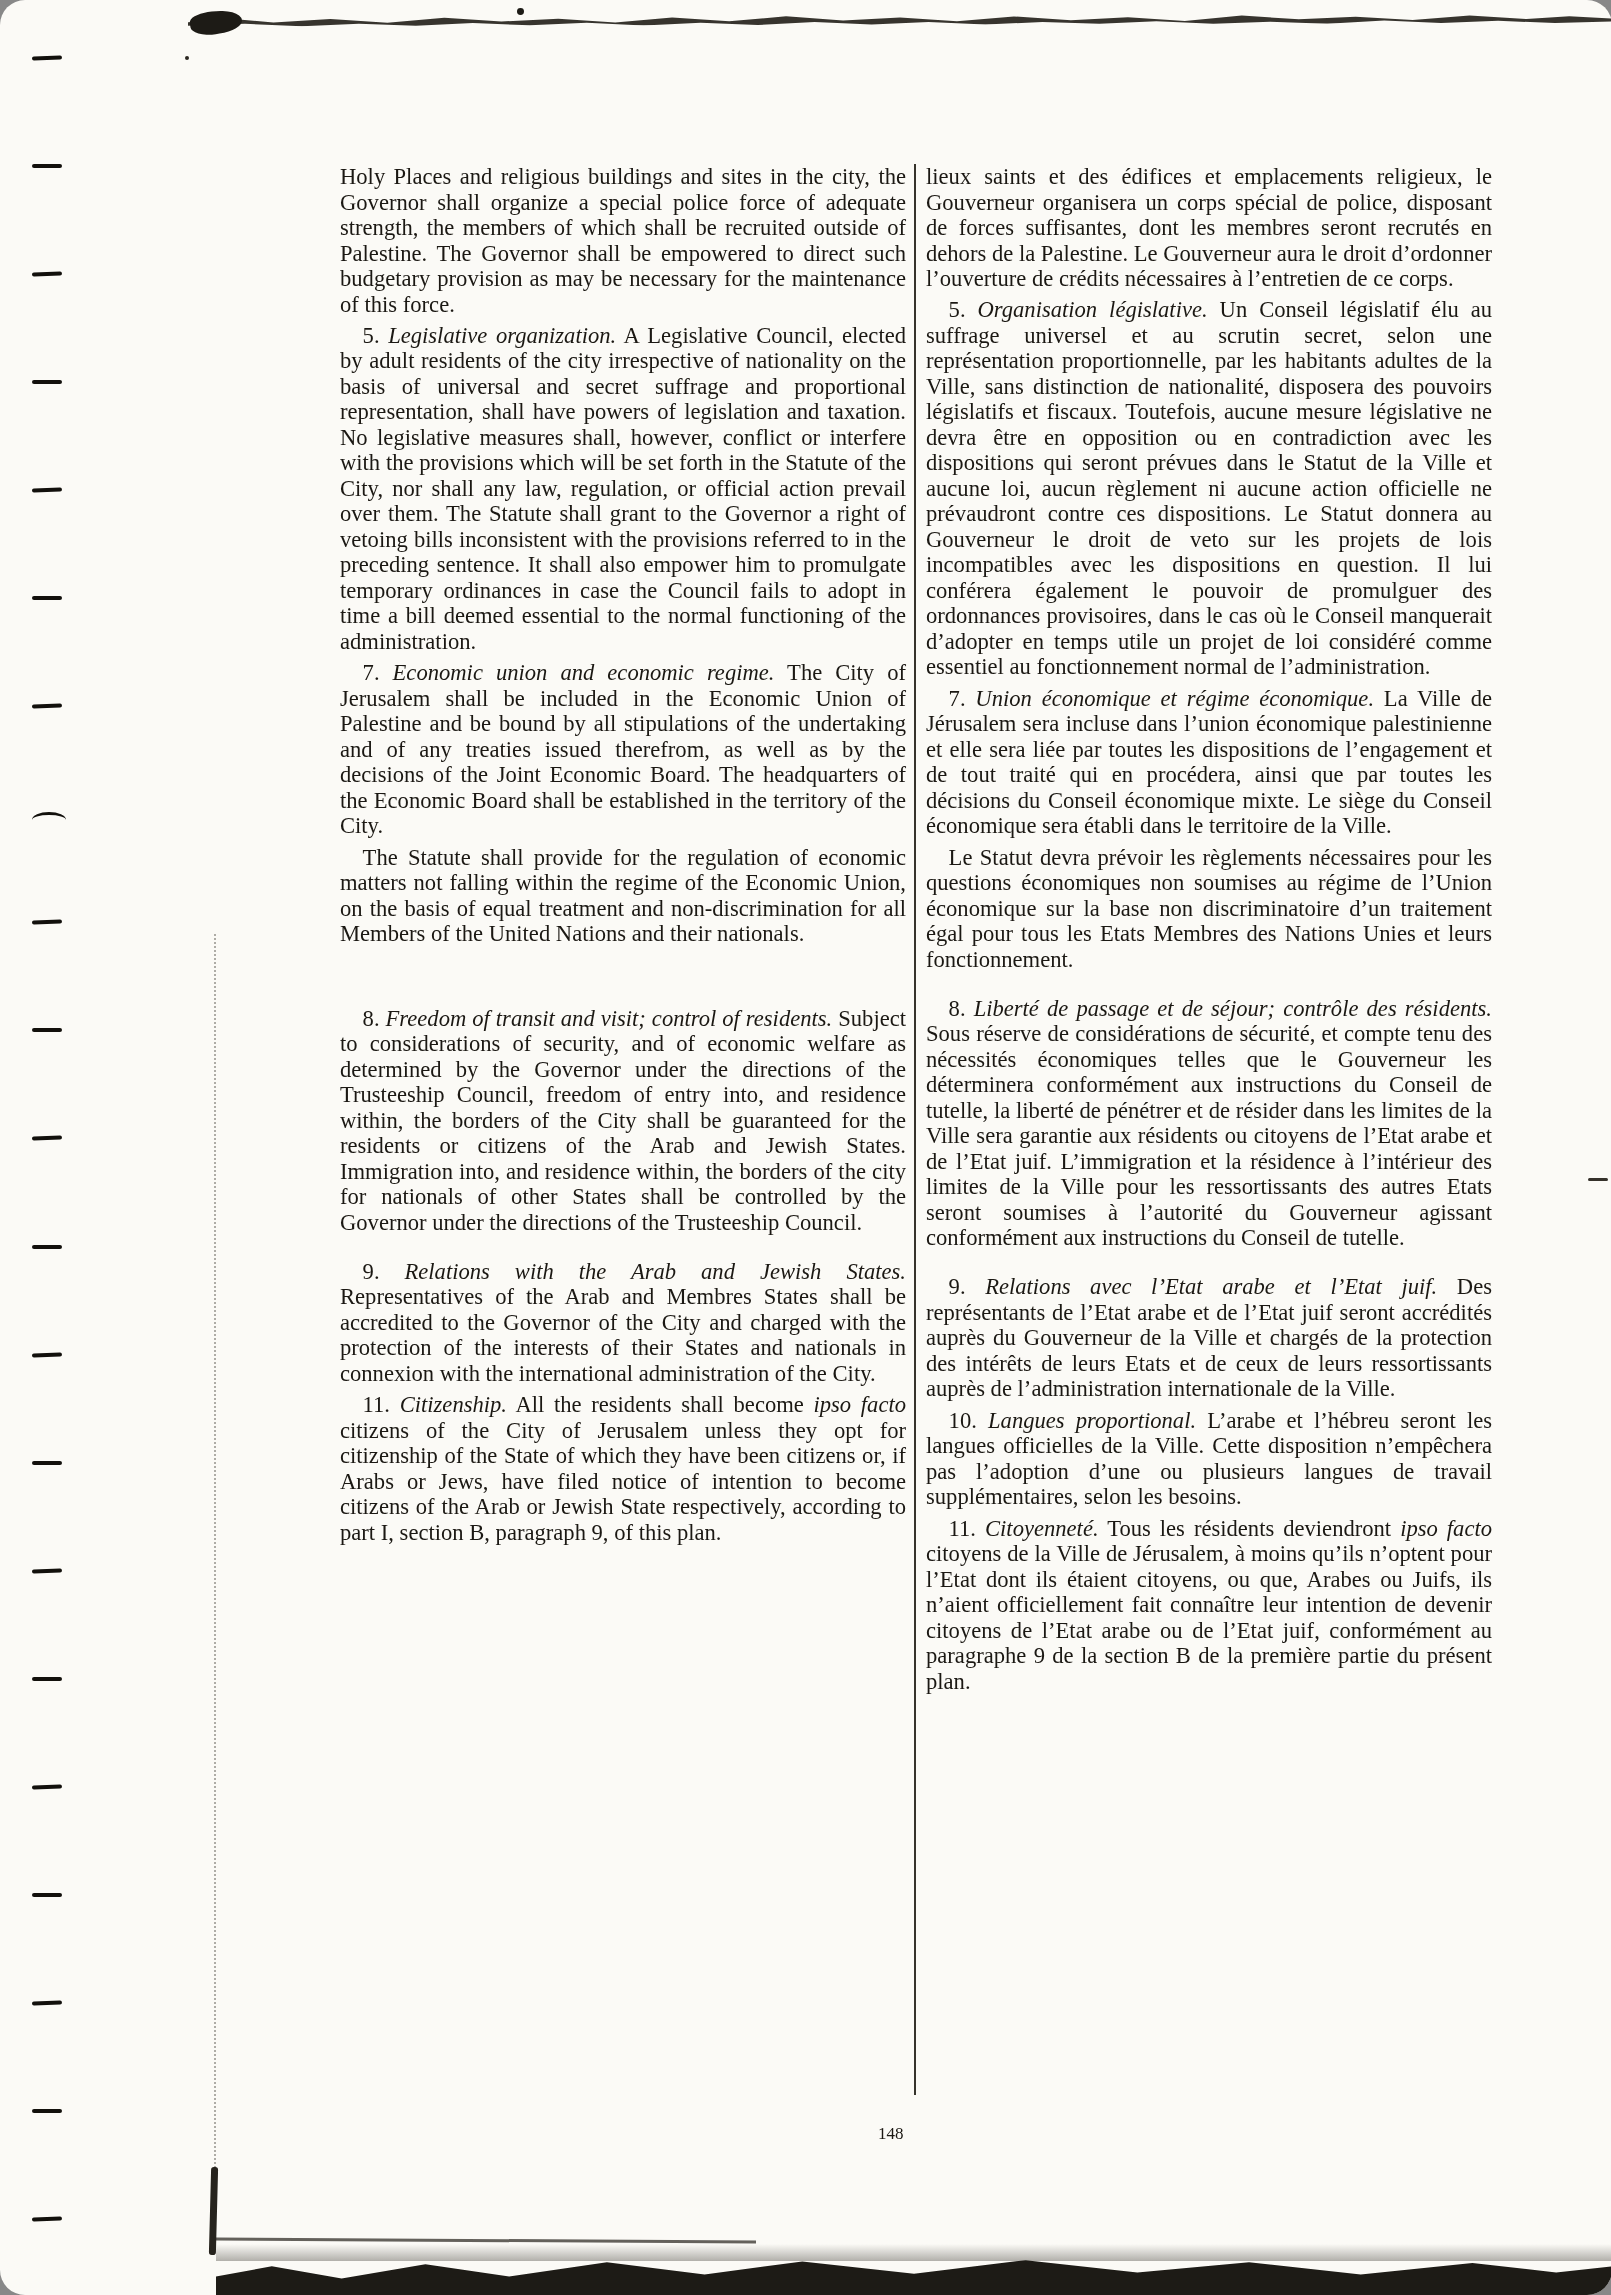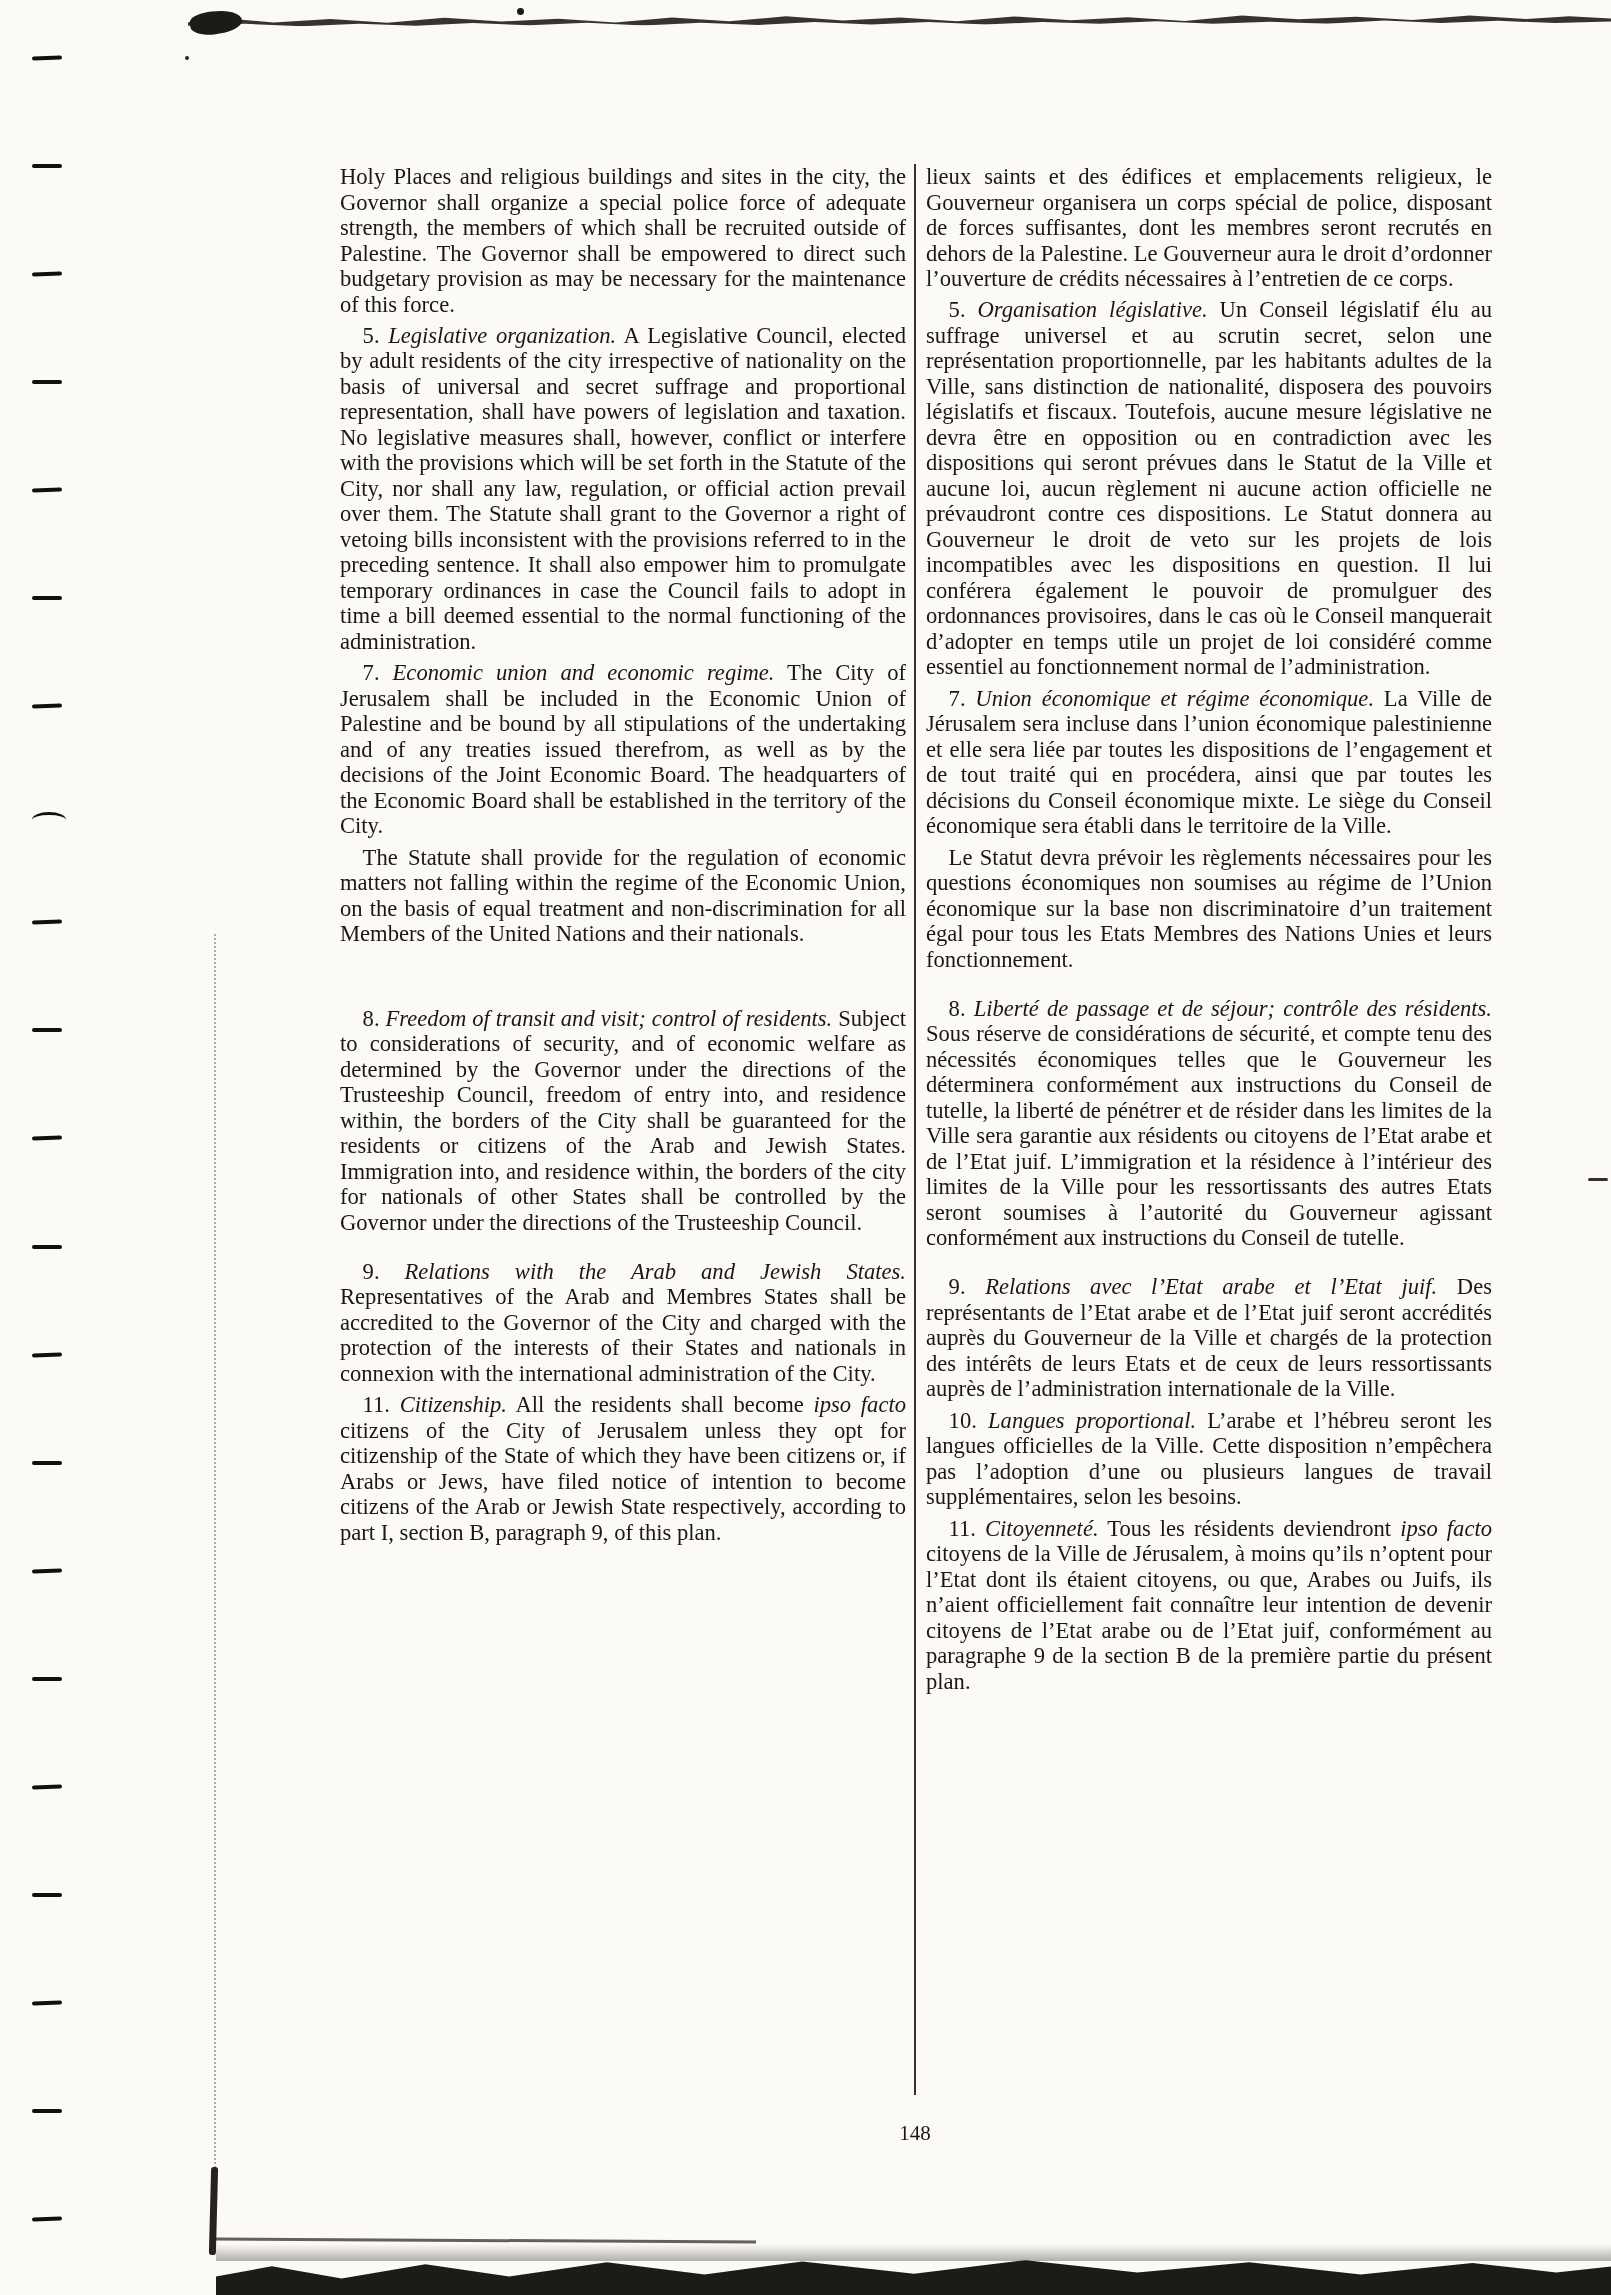--- a/index.html
+++ b/index.html
@@ -8,20 +8,21 @@
     --mark:#211e18;
   }
   html,body{margin:0;padding:0;background:#888;}
   .page{
     position:relative;
     width:1612px;height:2295px;
     background:var(--paper);
     overflow:hidden;
     font-family:"Liberation Serif","DejaVu Serif",serif;
     color:var(--ink);
+    border-radius:25px;
   }
   
   .col{
     position:absolute;top:164px;width:566px;
     font-size:22.6px;line-height:25.5px;
     text-align:justify;
     hyphens:auto;-webkit-hyphens:auto;
   }
   .col-en{left:340px;}
   .col-fr{left:926px;}
@@ -33,21 +34,21 @@
   .seg{display:inline;}
   .it{font-style:italic;}
   
   .divider{
     position:absolute;left:914px;top:164px;width:1.5px;height:1931px;
     background:#36332b;
   }
   
   .page-number{
     position:absolute;left:878px;top:2121px;width:74px;
-    text-align:center;font-size:21px;line-height:25.5px;color:var(--ink);
+    font-size:17px;line-height:25.5px;color:var(--ink);
   }
   
   .artifact-top{
     position:absolute;left:188px;top:14.7px;width:1424px;height:9.8px;
     background:#26231c;opacity:.92;
     transform:rotate(-0.15deg);
     clip-path:polygon(0% 55%,3% 20%,6% 60%,10% 25%,14% 65%,18% 15%,22% 55%,26% 30%,30% 70%,34% 20%,38% 60%,42% 10%,46% 55%,50% 25%,54% 65%,58% 18%,62% 58%,66% 28%,70% 68%,74% 15%,78% 55%,82% 30%,86% 65%,90% 20%,94% 58%,97% 30%,100% 55%,100% 85%,96% 100%,92% 75%,88% 95%,84% 70%,80% 100%,76% 78%,72% 98%,68% 70%,64% 95%,60% 75%,56% 100%,52% 72%,48% 95%,44% 70%,40% 98%,36% 75%,32% 100%,28% 72%,24% 95%,20% 70%,16% 98%,12% 75%,8% 100%,4% 72%,0% 90%);
   }
   .artifact-top-blob{
     position:absolute;left:190px;top:10.8px;width:52px;height:22.6px;

